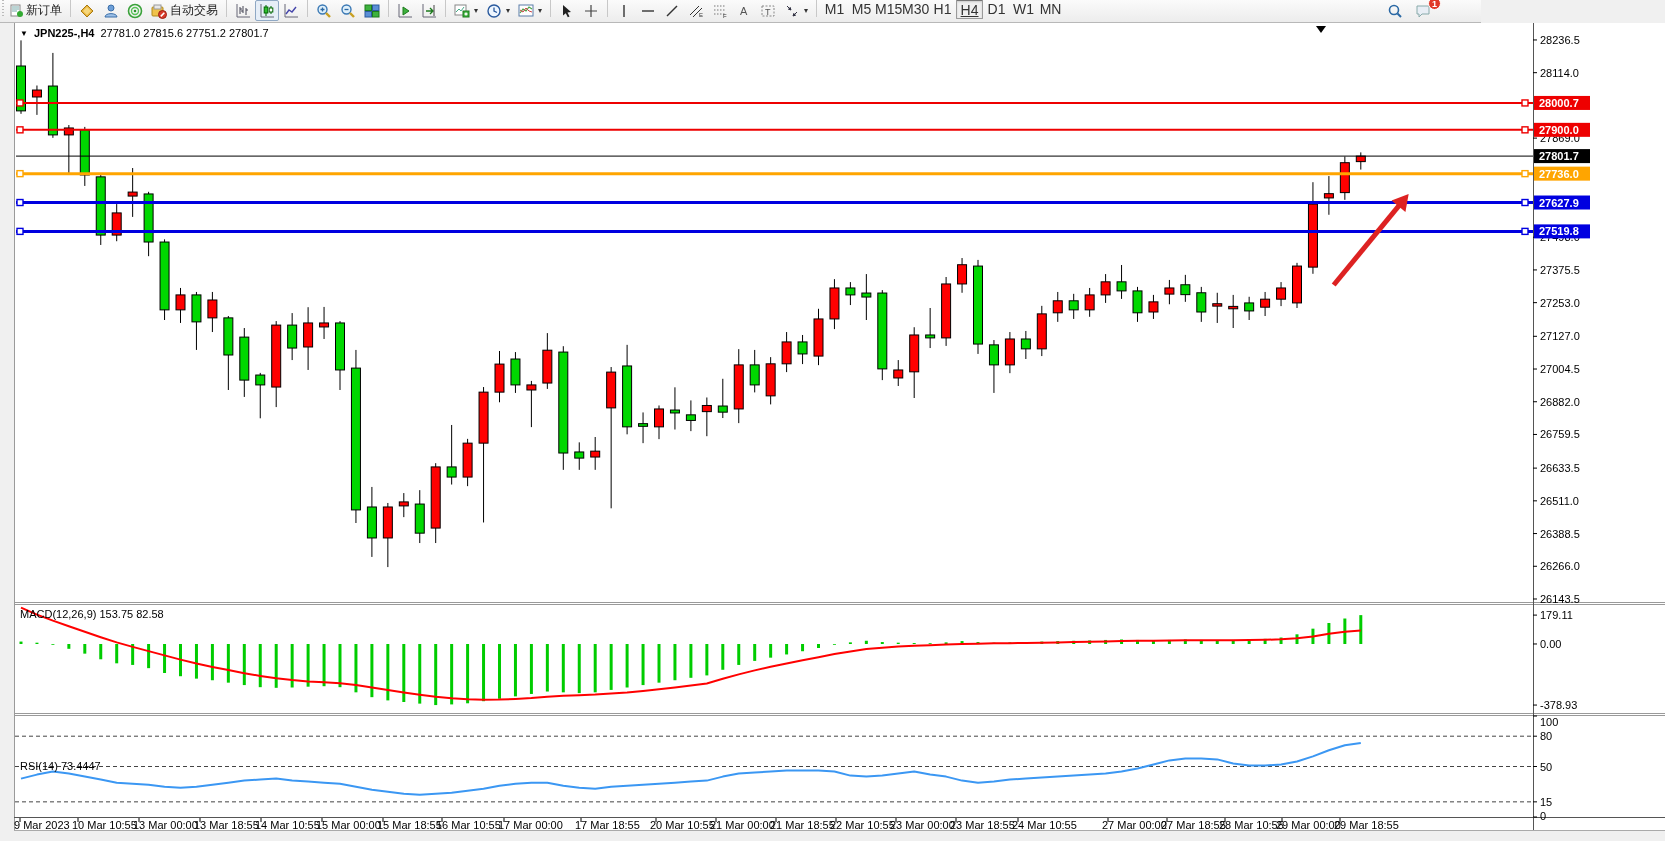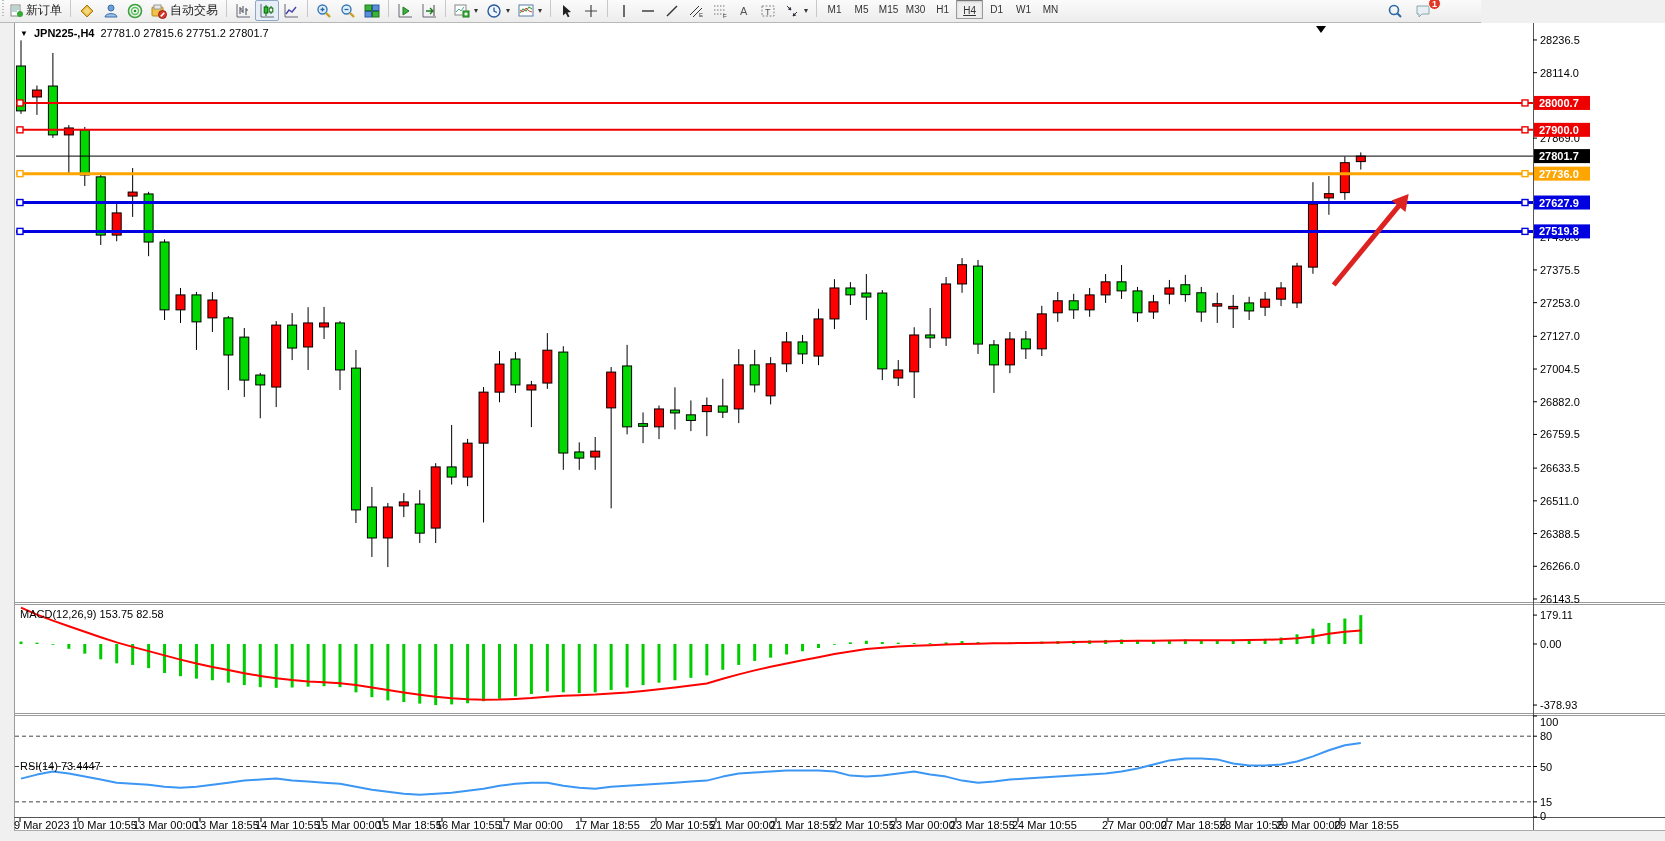--- a/index.html
+++ b/index.html
@@ -10,21 +10,21 @@
   .toolbar { position:absolute; left:0; top:0; width:1481px; height:23px;
     background:linear-gradient(#fbfbfb,#ececec); border-bottom:1px solid #b8b8b8;
     display:flex; align-items:flex-start; font-size:12px; color:#222; }
   .tbtn { height:21px; min-width:22px; display:flex; align-items:center; justify-content:center;
     padding:0 3px; gap:3px; border:1px solid transparent; cursor:default; white-space:nowrap; }
   .tbtn.pressed { background:#e6eef7; border:1px solid #8fa8c4; border-radius:2px; }
   .grip { width:6px; height:16px; margin:0 2px;
     background:repeating-linear-gradient(#bbb 0 1px, transparent 1px 3px); width:2px; }
   .sep { width:1px; height:17px; background:#c8c8c8; margin:0 4px; }
   .caret { font-size:8px; color:#333; margin-left:1px; }
-  .tf { width:27px; text-align:center; font-size:10px; color:#333; height:19px; line-height:19px; }
+  .tf { width:27px; text-align:center; font-size:14px; color:#333; height:19px; line-height:19px; }
   .tf.active { background:#efefef; border:1px solid #9a9a9a; border-top-color:#777;
     box-shadow:inset 0 1px 2px rgba(0,0,0,.15); border-radius:1px;text-decoration:underline; }
   .spacer { flex:1; }
   .badge { position:absolute; top:-4px; right:-7px; background:#e03726; color:#fff;
     border-radius:8px; font-size:9px; min-width:13px; height:13px; line-height:13px;
     text-align:center; font-weight:bold; border:1px solid #fff; }
   .icon16 { width:16px; height:16px; display:inline-block; }
   .icon12 { width:13px; height:13px; display:inline-block; }
 
   

